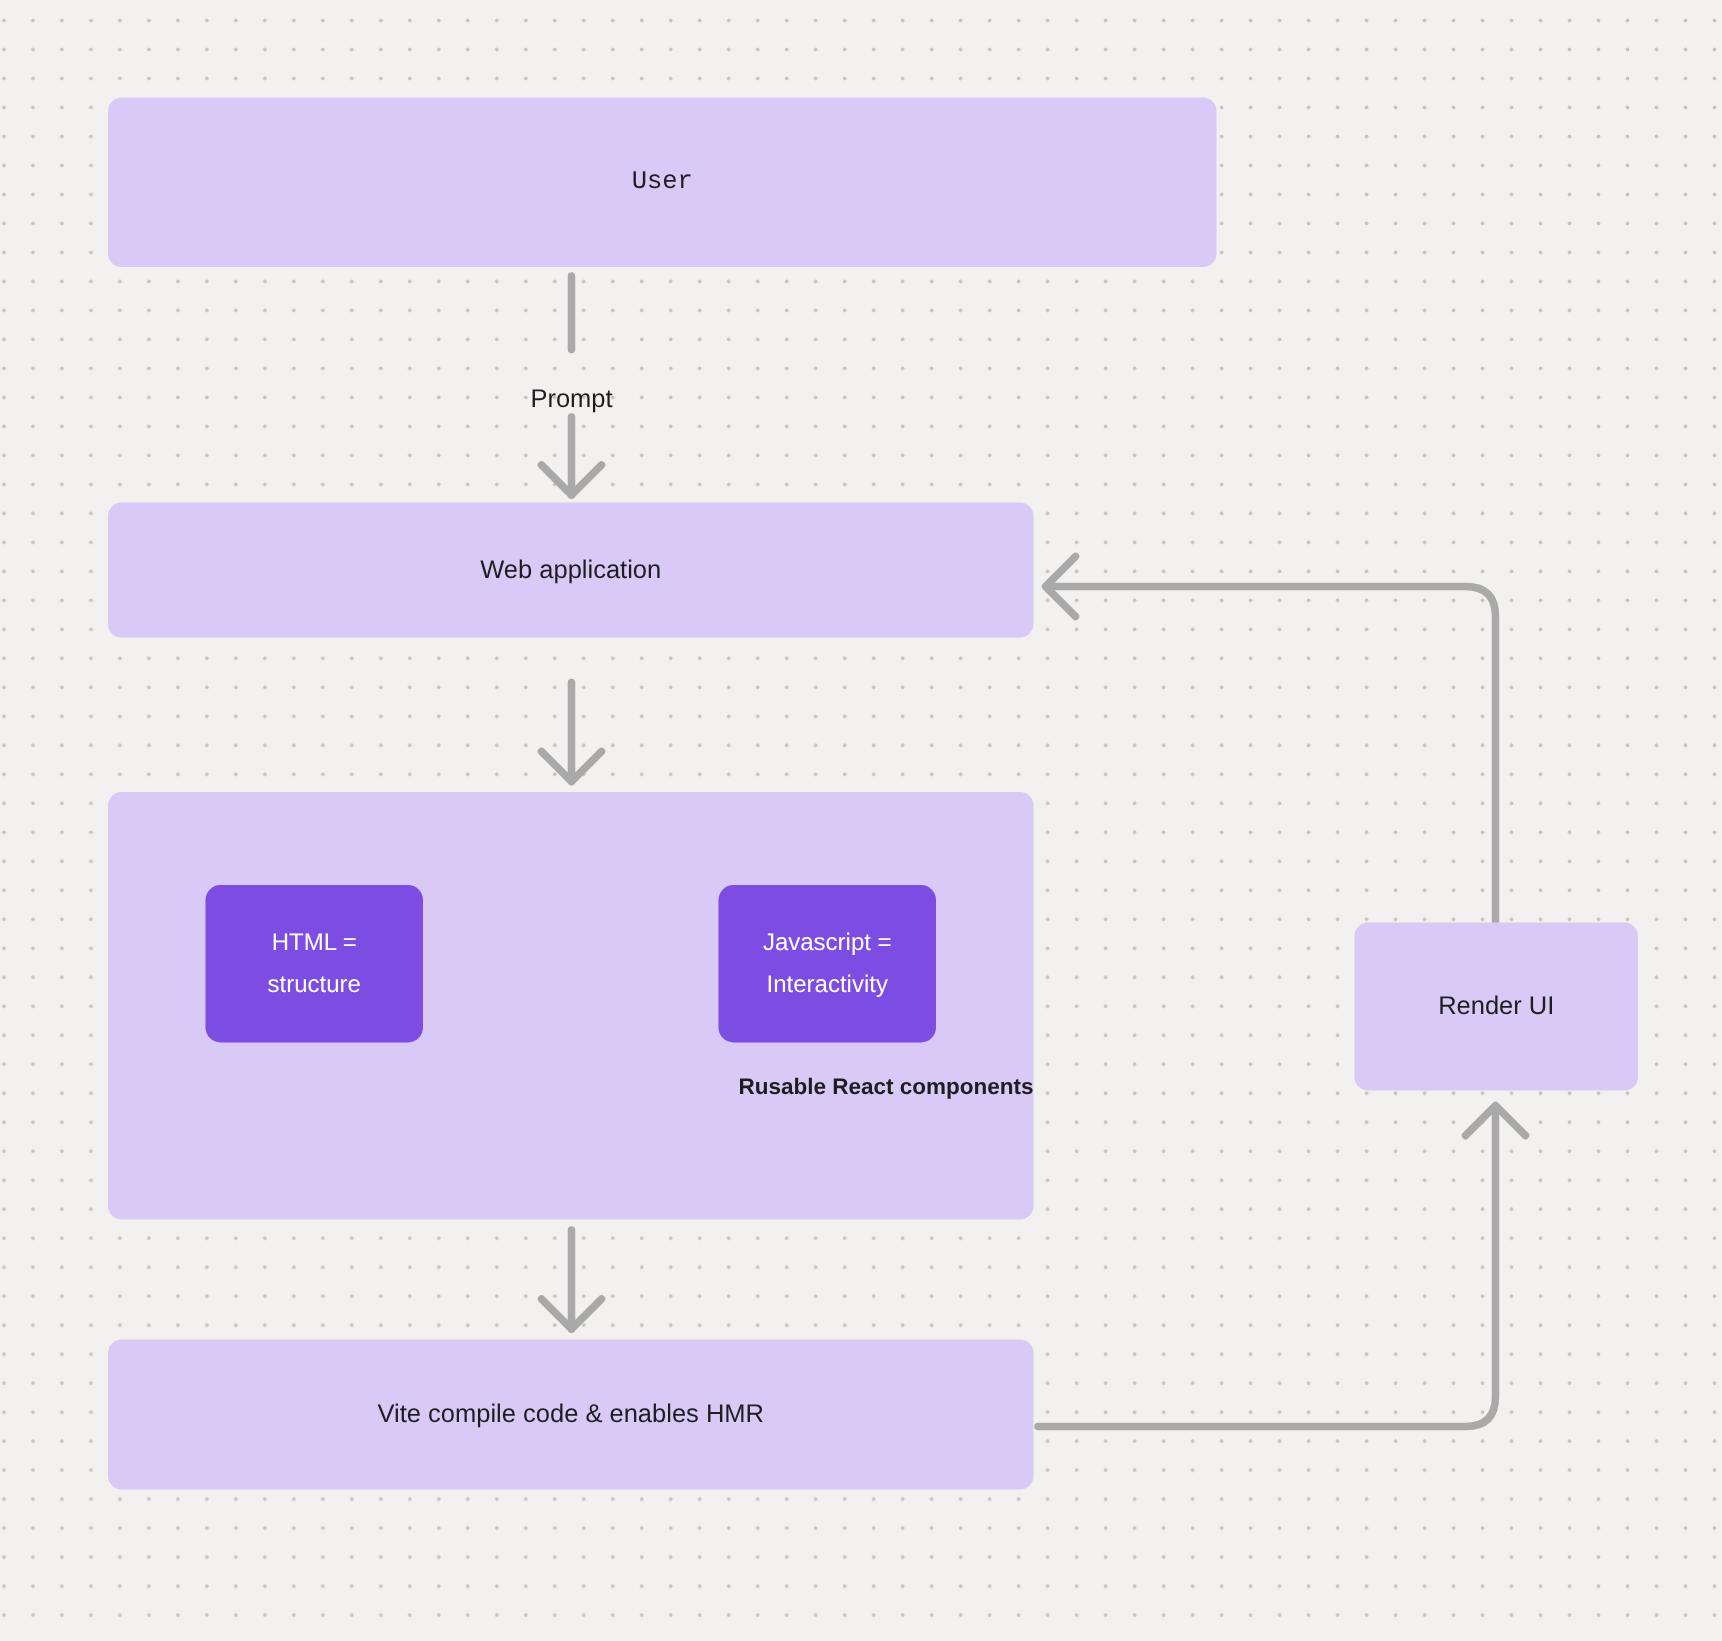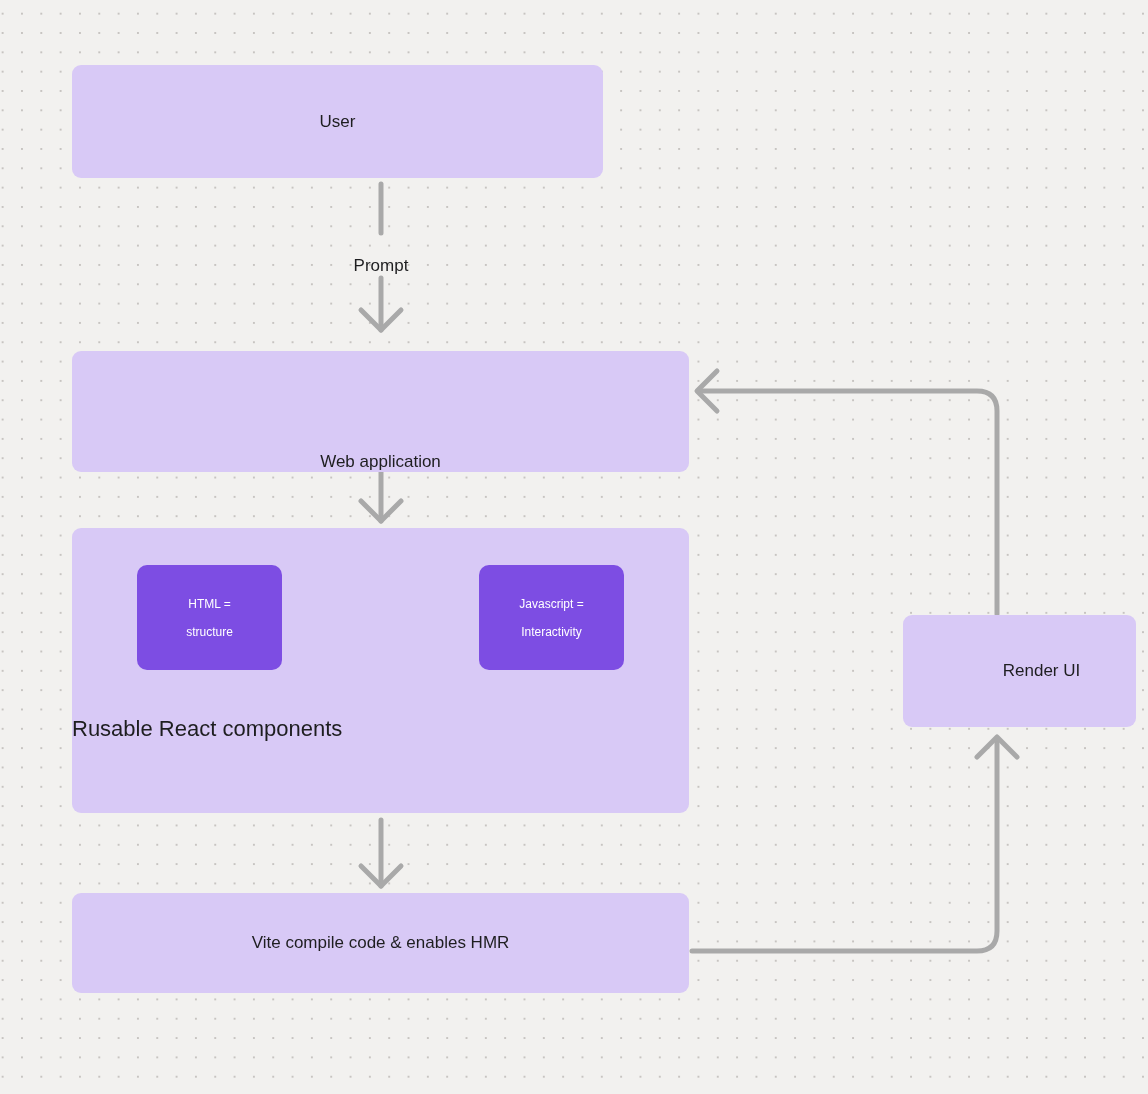--- a/index.html
+++ b/index.html
@@ -29,51 +29,53 @@
   .node{
     position:absolute;
     background:var(--node-fill);
     border-radius:9px;
     display:flex;
     align-items:center;
     justify-content:center;
     color:var(--text);
     font-size:17px;
   }
-  .node-user        {left:72px;  top:65px;  width:531px; height:113px;}
-  .node-webapp      {left:72px;  top:351px; width:617px; height:121px;align-items:flex-end;}
+  .node-user        {left:72px;  top:65px;  width:739px; height:113px;font-family:Liberation Mono, monospace;}
+  .node-webapp      {left:72px;  top:335px; width:617px; height:90px;}
   .node-components  {left:72px;  top:528px; width:617px; height:285px; display:block;}
   .node-vite        {left:72px;  top:893px; width:617px; height:100px;}
-  .node-render      {left:903px; top:615px; width:189px; height:112px;padding-left:44px;}
+  .node-render      {left:903px; top:615px; width:189px; height:112px;}
   .chip-row{
     position:absolute;
     left:65px; top:37px;
     width:487px; height:105px;
     display:flex;
     justify-content:space-between;
   }
   .chip{
     width:145px; height:105px;
     background:var(--chip-fill);
     border-radius:10px;
     color:var(--chip-text);
-    font-size:12px;
+    font-size:16px;
     line-height:28px;
     display:flex;
     flex-direction:column;
     align-items:center;
     justify-content:center;
     text-align:center;
+    margin-top:25px;
   }
   .components-caption{
     position:absolute;
     left:0; right:0; top:188px;
-    text-align:left;
-    font-size:22px;
+    text-align:right;
+    font-size:15px;
     color:var(--text);
+    font-weight:bold;
   }
   .edge-label{
     position:absolute;
     left:281px; top:256px;
     width:200px;
     text-align:center;
     font-size:17px;
     color:var(--text);
   }
   svg.edges{

